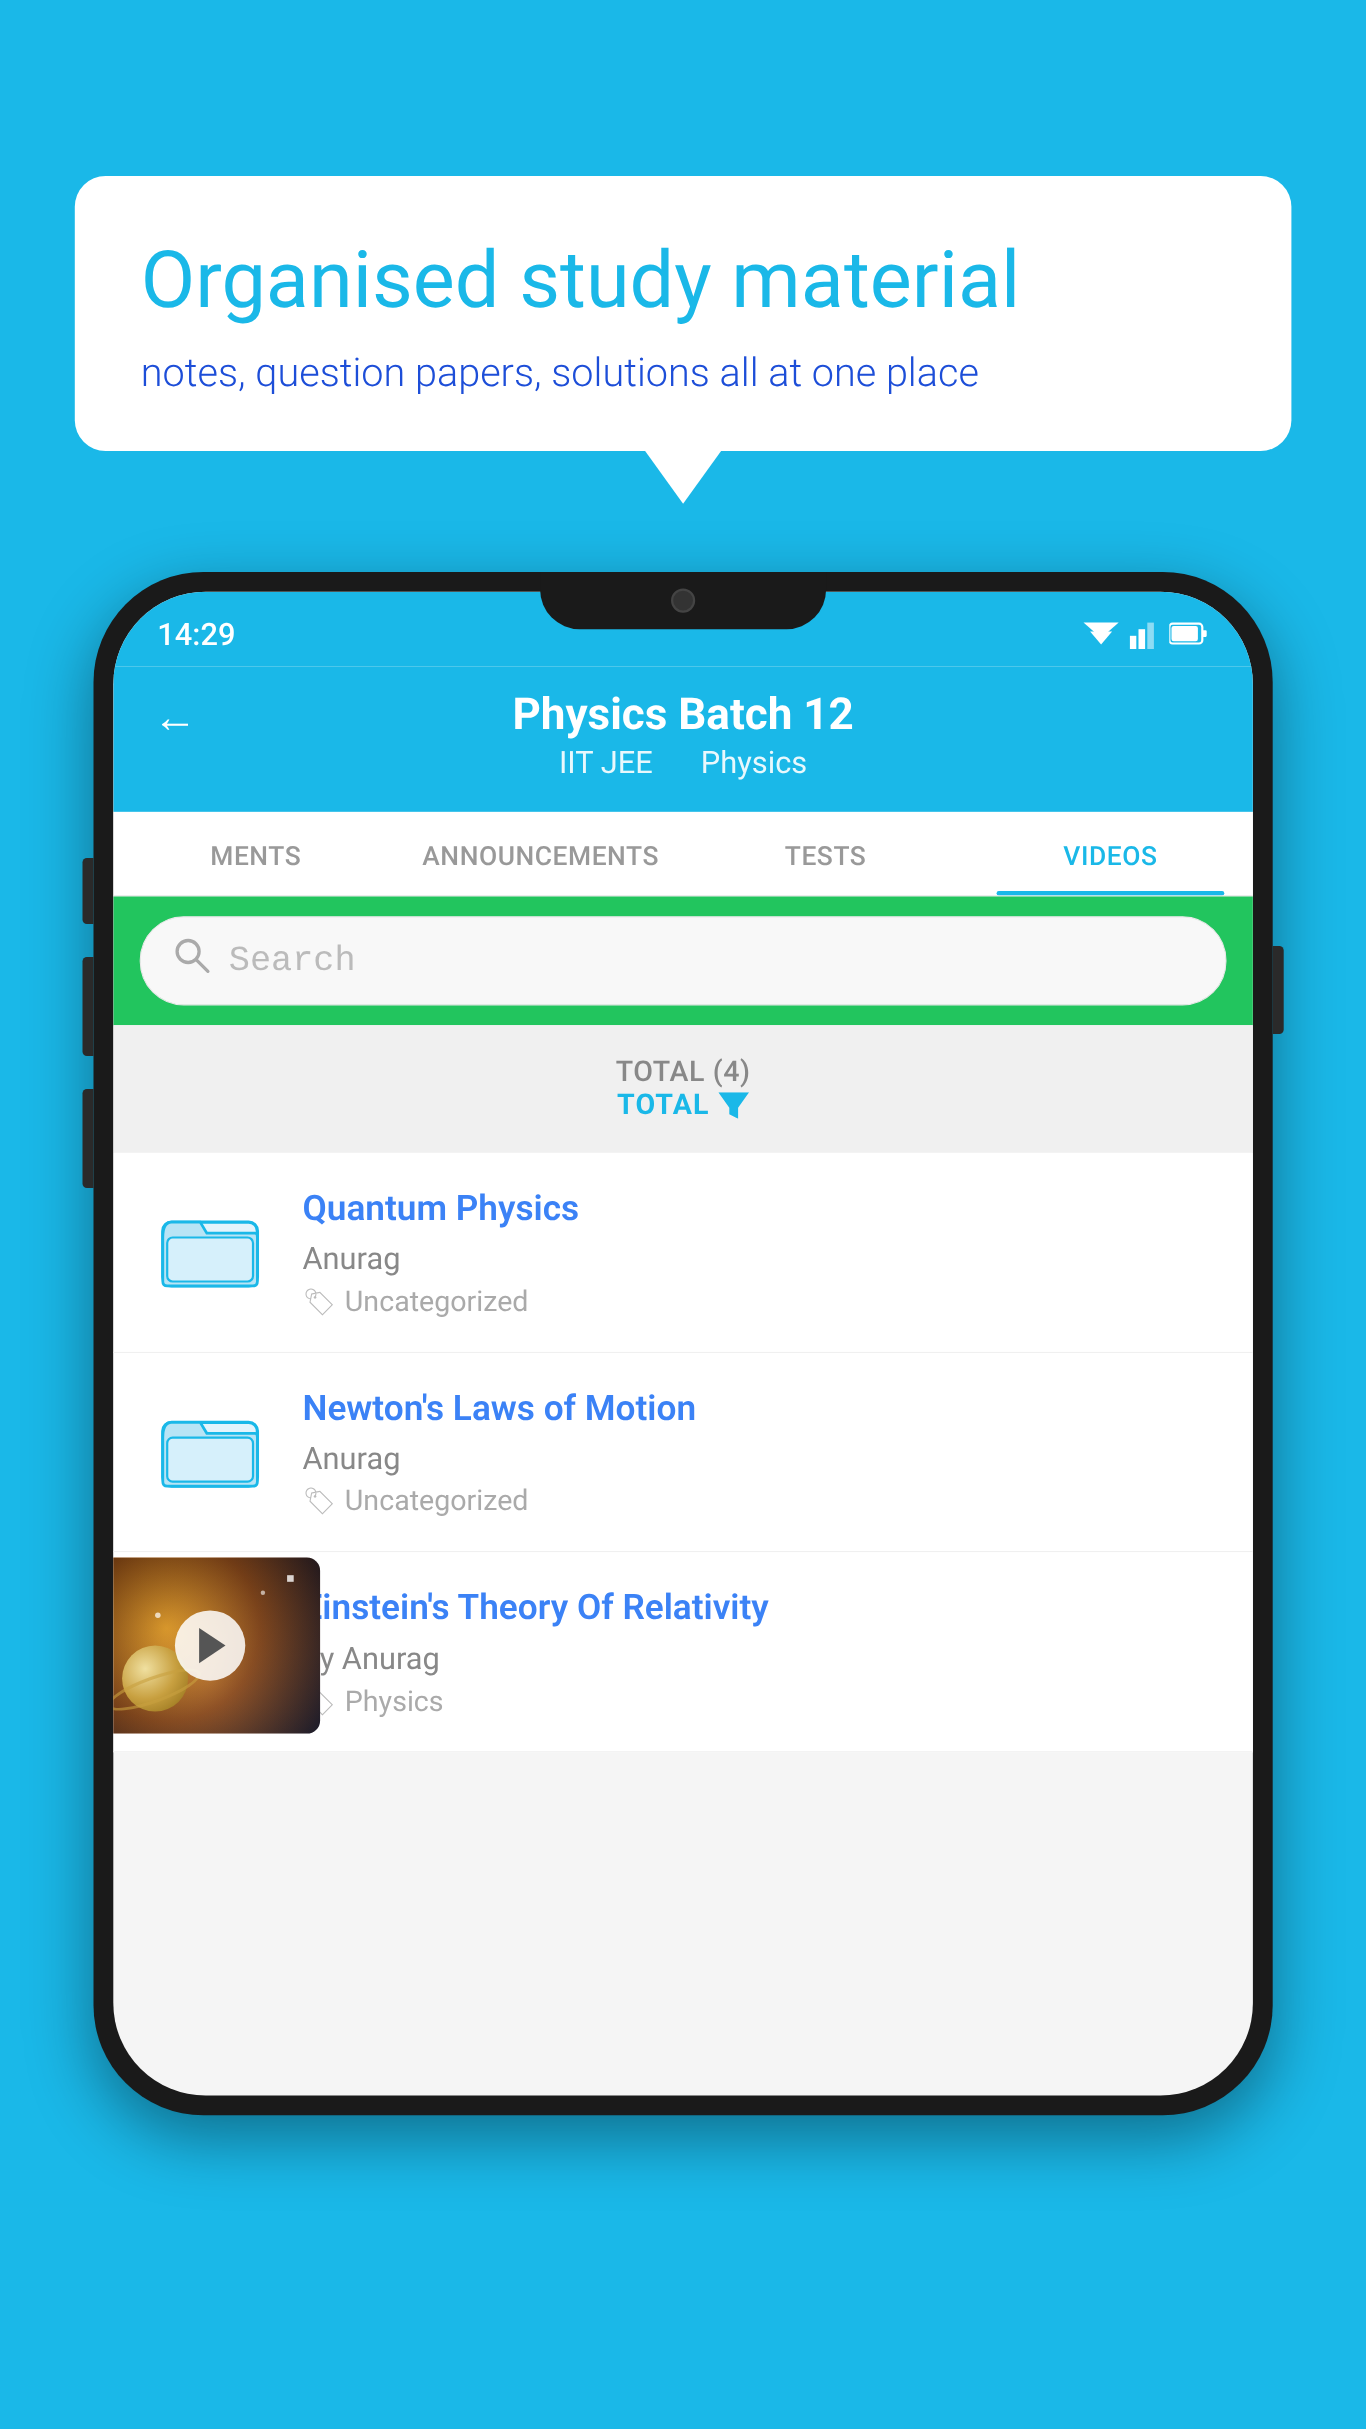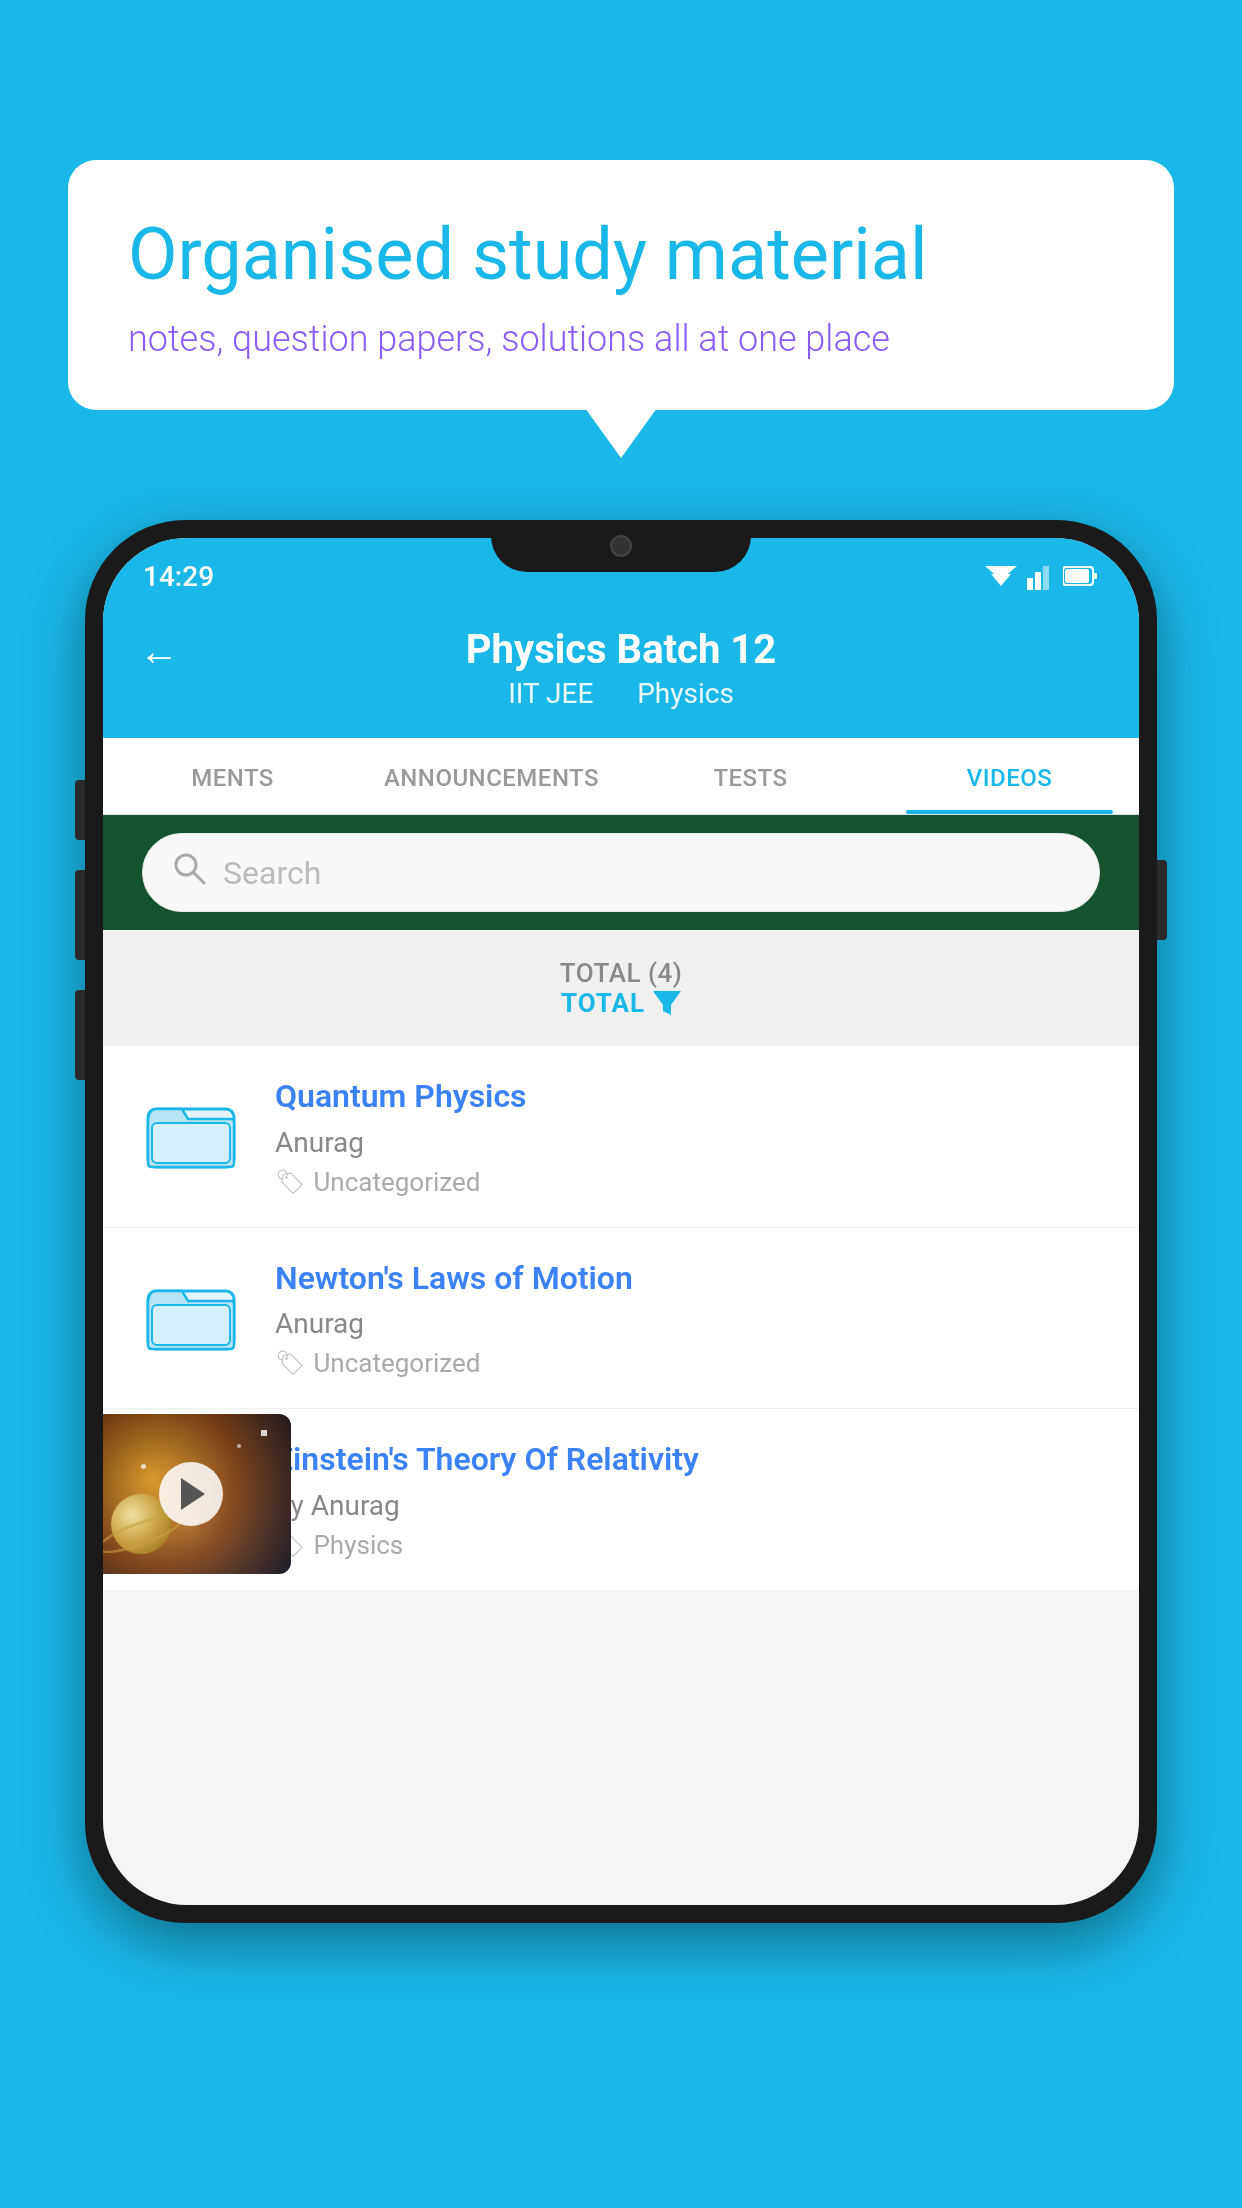--- a/index.html
+++ b/index.html
@@ -40,21 +40,21 @@
     .speech-bubble h1 {
       font-size: 72px;
       color: #1ab8e8;
       font-weight: 400;
       line-height: 1.2;
       margin-bottom: 20px;
     }
 
     .speech-bubble p {
       font-size: 36px;
-      color: #8b5cf6;
+      color: #1d4ed8;
       font-weight: 300;
     }
 
     
     .phone-wrapper {
       position: absolute;
       top: 520px;
       left: 85px;
       width: 1072px;
       height: 1403px;
@@ -198,22 +198,23 @@
       bottom: 0;
       left: 10%;
       width: 80%;
       height: 4px;
       background: #1ab8e8;
       border-radius: 2px;
     }
 
     
     .search-container {
-      background: #14532d;
-      padding: 18px 39px;
+      background: #22c55e;
+      padding: 18px 24px;
+      font-family: Liberation Mono, monospace;
     }
 
     .search-box {
       background: #f8f8f8;
       border: 1px solid #e8e8e8;
       border-radius: 40px;
       display: flex;
       align-items: center;
       padding: 16px 28px;
       gap: 16px;

